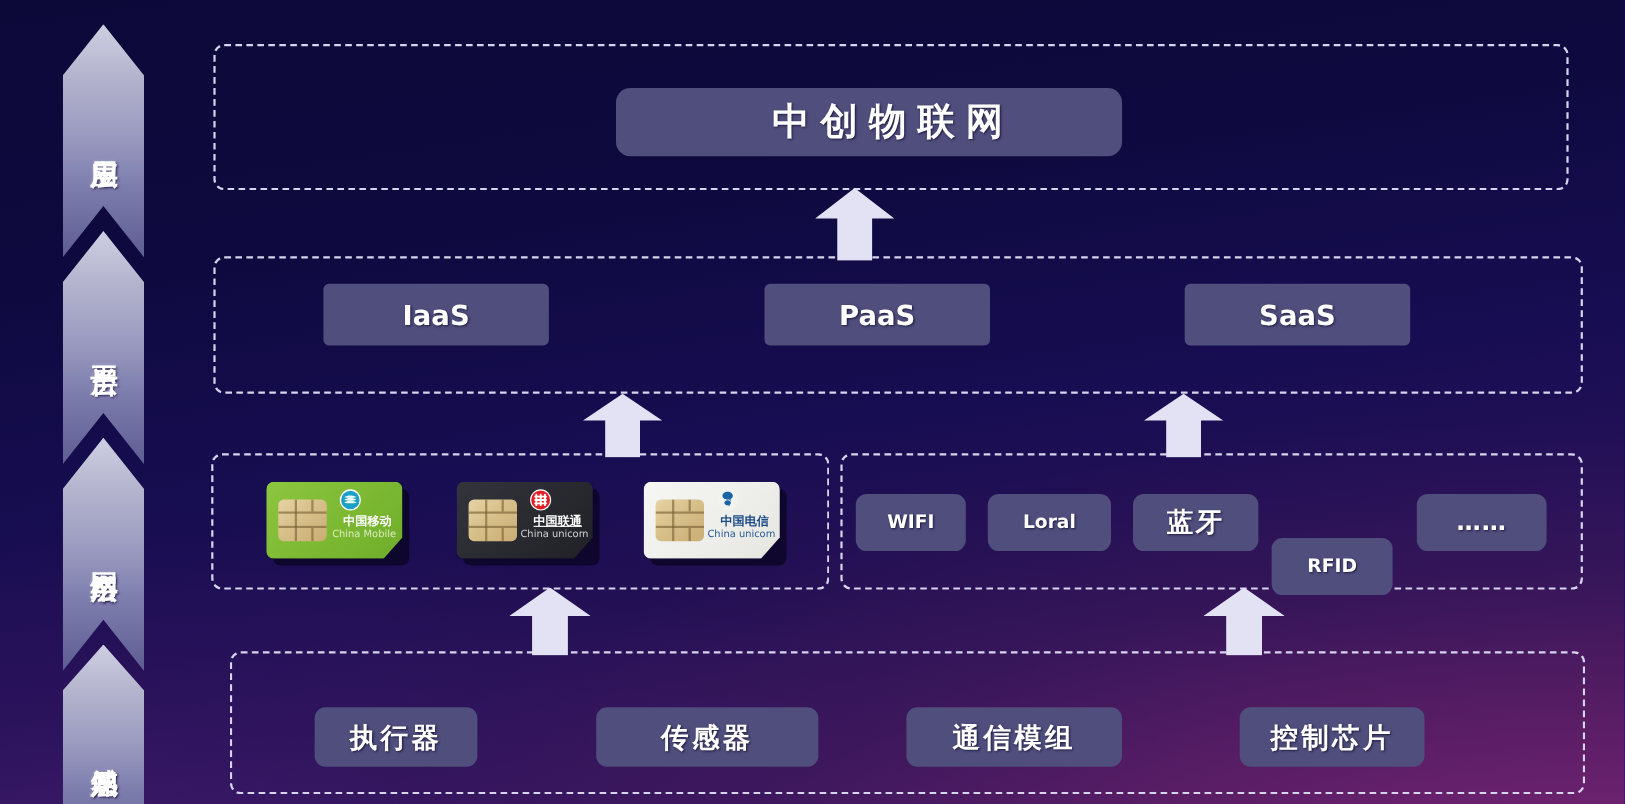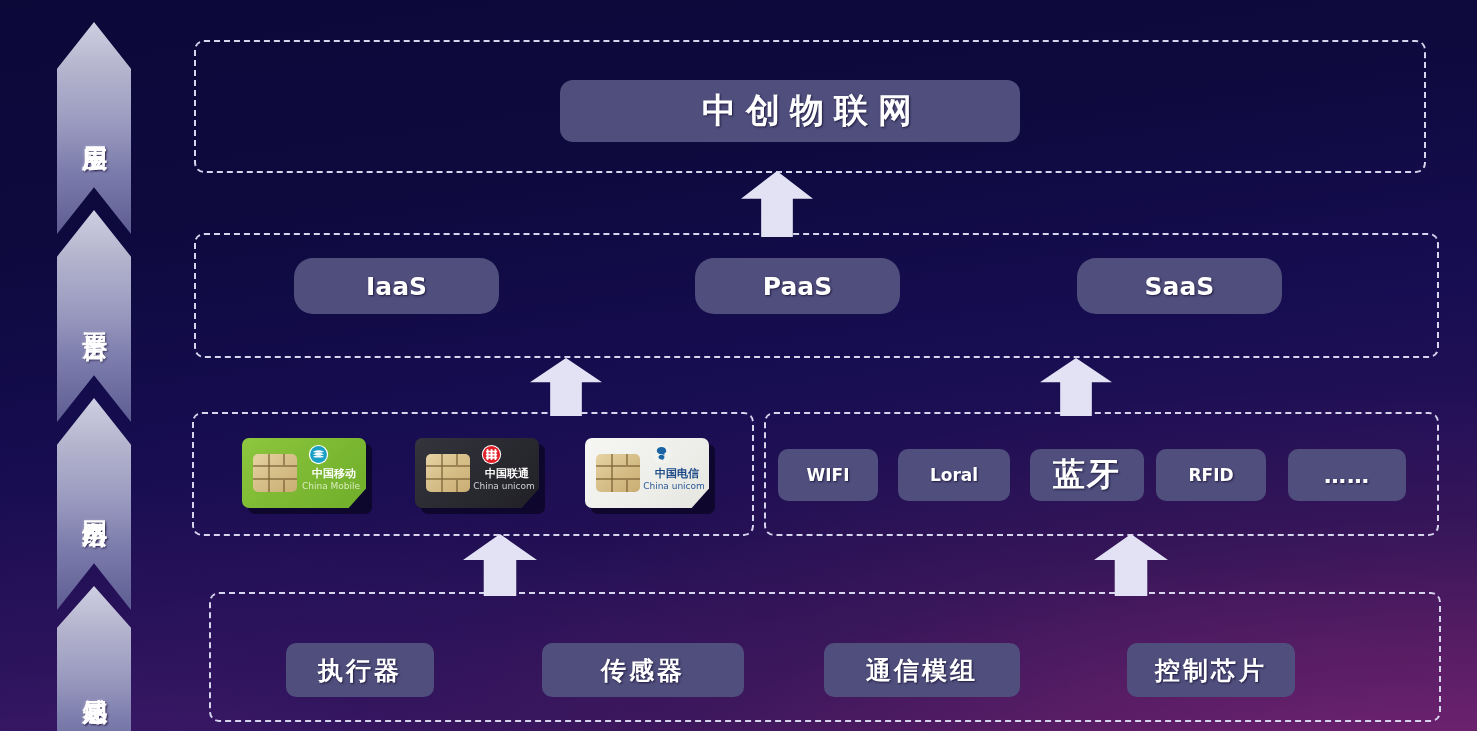--- a/index.html
+++ b/index.html
@@ -52,41 +52,41 @@
   #panel-app  { left:194px; top:40px;  width:1232px; height:133px; }
   #panel-plat { left:194px; top:233px; width:1245px; height:125px; }
   #panel-net1 { left:192px; top:412px; width:562px; height:124px; }
   #panel-net2 { left:764px; top:412px; width:675px; height:124px; }
   #panel-sens { left:209px; top:592px; width:1232px; height:130px; }
 
   
   .pill {
     position:absolute; z-index:4;
     background:#4f4e7c;
-    border-radius:19px;
+    border-radius:5px;
     display:flex; align-items:center; justify-content:center;
     color:#ffffff;
     text-shadow:1px 1px 2px rgba(20,14,50,0.8);
   }
   .pill.big { border-radius:13px;padding-left:34px; }
 
   #title-pill {
     left:560px; top:80px; width:460px; height:62px;
     font-size:34px; font-weight:700; letter-spacing:10px; text-indent:10px;
   }
   .plat-pill { top:258px; width:205px; height:56px; font-size:25px; font-weight:700; }
   #pill-iaas { left:294px; }
   #pill-paas { left:695px; }
   #pill-saas { left:1077px; }
 
   .net-pill { top:449px; height:52px; font-size:17px; font-weight:700; border-radius:10px; }
   #pill-wifi  { left:778px;  width:100px; }
   #pill-loral { left:898px;  width:112px; }
-  #pill-bt    { left:1030px; width:114px; font-size:32px; letter-spacing:2px; }
-  #pill-rfid  { left:1156px; width:110px; }
+  #pill-bt    { left:1030px; width:114px; font-size:24px; letter-spacing:2px; }
+  #pill-rfid  { left:1156px; width:110px;margin-top:40px; }
   #pill-dots  { left:1288px; width:118px; font-size:22px; letter-spacing:1px; }
 
   .sens-pill { top:643px; height:54px; font-size:25px; font-weight:700; letter-spacing:3px; border-radius:10px; }
   #pill-s0 { left:286px; width:148px; }
   #pill-s1 { left:542px; width:202px; }
   #pill-s2 { left:824px; width:196px; }
   #pill-s3 { left:1117px; width:168px;margin-left:10px; }
 
   
   .arrow { position:absolute; z-index:5; background:#e3e1f4; }
@@ -141,21 +141,21 @@
     font-size:11px; font-weight:700; text-align:center; letter-spacing:0px;
     font-family:"DejaVu Sans","Liberation Sans",sans-serif;
   }
   .sim-en {
     position:absolute; left:56px; top:43px; width:66px;
     font-size:9px; text-align:center; letter-spacing:0px;
     font-family:"DejaVu Sans","Liberation Sans",sans-serif;
   }
   #sim0 .sim-cn, #sim0 .sim-en { color:#ffffff; }
   #sim0 .sim-en { color:#d9ecbd; }
-  #sim1 .sim-cn { color:#ffffff; }
+  #sim1 .sim-cn { color:#ffffff;text-decoration:underline; }
   #sim1 .sim-en { color:#cfcfd6; }
   #sim2 .sim-cn { color:#1b4a86; }
   #sim2 .sim-en { color:#2a5a96; }
 </style>
 </head>
 <body>
 
 <div id="bg"></div>
 
 <div id="sidebar">

